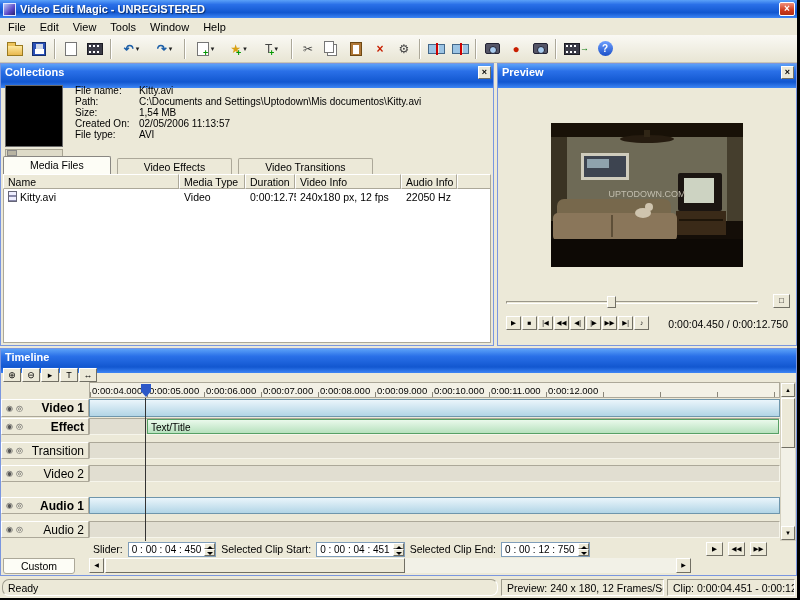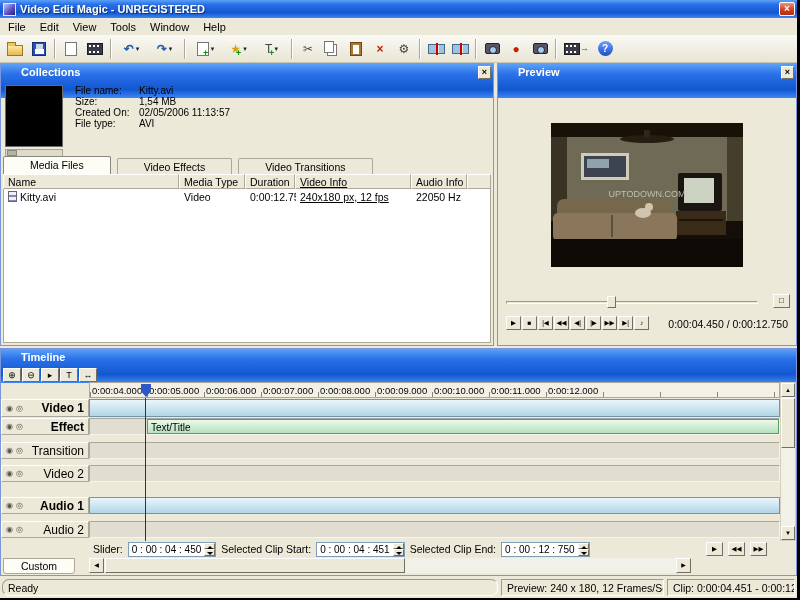--- a/index.html
+++ b/index.html
@@ -61,23 +61,23 @@
     border:1px solid #44688a; position:relative; }
   .i-split::after { content:""; position:absolute; left:7px; top:-2px; width:2px; height:12px; background:#c00; }
   .i-cam { width:15px; height:11px; background:#556; border:1px solid #223; border-radius:2px; position:relative; }
   .i-cam::before { content:""; position:absolute; right:2px; top:2px; width:6px; height:6px;
     border-radius:50%; background:#aaccee; border:1px solid #223; }
   .i-qmark { width:15px; height:15px; border-radius:50%; background:linear-gradient(180deg,#6fa0ff,#1b50c8);
     color:#fff; font-weight:bold; font-size:10px; display:flex; align-items:center; justify-content:center; }
 
   
   .panel { position:absolute; border:1px solid #7a96df; background:#ece9d8; }
-  .caption { position:absolute; left:0; top:0; right:0; height:34px;
+  .caption { position:absolute; left:0; top:0; right:0; height:24px;
     background:linear-gradient(180deg,#5ba1f8 0%,#2a70e8 30%,#1257d0 75%,#3e86f5 100%);
-    color:#fff; font-weight:bold; font-size:11px; line-height:17px; padding-left:20px; }
+    color:#fff; font-weight:bold; font-size:11px; line-height:17px; padding-left:4px; }
   .cap-btn { position:absolute; top:2px; right:2px; width:13px; height:13px; background:#ece9d8;
     border:1px solid #fff; border-right-color:#716f64; border-bottom-color:#716f64;
     font-size:9px; line-height:11px; text-align:center; color:#000; font-weight:bold; }
 
   #collections { left:0; top:63px; width:494px; height:283px; }
   #preview     { left:497px; top:63px; width:300px; height:283px; }
   #timeline    { left:0; top:348px; width:797px; height:228px; }
 
   
   #thumb { position:absolute; left:4px; top:21px; width:58px; height:62px; background:#000; border:1px solid #6a6a6a; }
@@ -96,21 +96,21 @@
   .grid-head { position:absolute; left:2px; top:110px; right:2px; height:15px; display:flex;
     background:#ece9d8; font-size:10.5px; }
   .gh-cell { border:1px solid; border-color:#fff #aca899 #aca899 #fff; padding:1px 4px;
     white-space:nowrap; overflow:hidden; flex:none; }
   .grid-body { position:absolute; left:2px; top:125px; right:2px; bottom:2px; background:#fff;
     border:1px solid #aca899; border-top:none; overflow:hidden; }
   .grid-row { display:flex; height:15px; align-items:center; font-size:10.5px; }
   .gr-cell { padding:0 4px; white-space:nowrap; overflow:hidden; flex:none; display:flex; align-items:center; }
   .file-icon { width:9px; height:11px; background:#fff; border:1px solid #667; margin-right:3px; flex:none;
     background:linear-gradient(180deg,#eef 0 3px,#88a 3px 5px,#eef 5px 8px,#88a 8px 11px); }
-  .w-name{width:176px;} .w-type{width:66px;} .w-dur{width:50px;} .w-vinfo{width:116px;text-decoration:underline;} .w-ainfo{width:56px;}
+  .w-name{width:176px;} .w-type{width:66px;} .w-dur{width:50px;} .w-vinfo{width:106px;} .w-ainfo{width:56px;}
   .w-fill{flex:1;}
 
   
   #video-frame { position:absolute; left:53px; top:59px; width:156px; height:144px; background:#000; }
   #pv-slider { position:absolute; left:8px; top:232px; width:252px; height:12px; }
   #pv-slider .rail { position:absolute; left:0; right:0; top:5px; height:3px;
     border:1px solid #9b988a; border-bottom-color:#fff; border-right-color:#fff; }
   #pv-slider .thumb { position:absolute; left:40%; top:0; width:9px; height:12px; background:#ece9d8;
     border:1px solid; border-color:#fff #716f64 #716f64 #fff; }
   .pv-detach { position:absolute; right:6px; top:230px; width:17px; height:14px; background:#ece9d8;
@@ -293,20 +293,24 @@
     <div id="thumb"></div>
     <div id="thumb-bar">
         <span class="mini-thumb"></span>
       </div>
     <div class="info-rows">
       <div class="info-row">
           <span class="info-label">File name:</span>
           <span class="info-value">Kitty.avi</span>
         </div>
       <div class="info-row">
+          <span class="info-label">Path:</span>
+          <span class="info-value">C:\Documents and Settings\Uptodown\Mis documentos\Kitty.avi</span>
+        </div>
+      <div class="info-row">
           <span class="info-label">Size:</span>
           <span class="info-value">1,54 MB</span>
         </div>
       <div class="info-row">
           <span class="info-label">Created On:</span>
           <span class="info-value">02/05/2006 11:13:57</span>
         </div>
       <div class="info-row">
           <span class="info-label">File type:</span>
           <span class="info-value">AVI</span>

